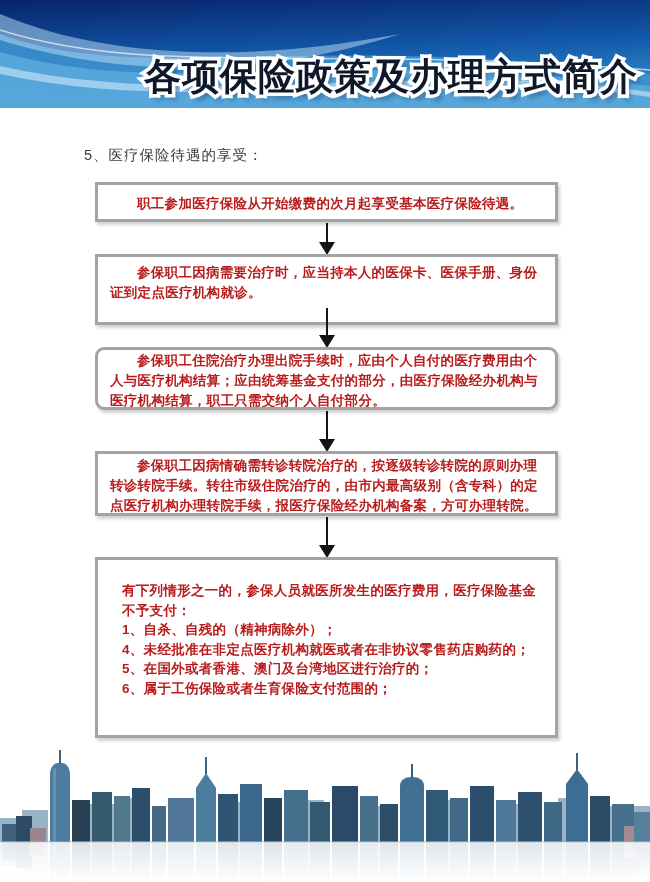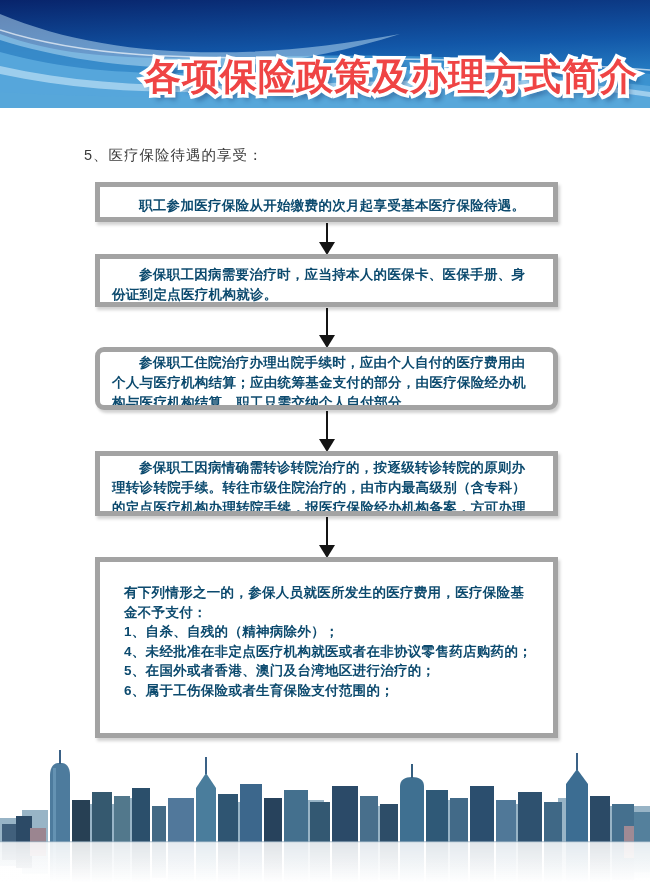--- a/index.html
+++ b/index.html
@@ -22,21 +22,21 @@
   }
   .header-svg { position: absolute; top: 0; left: 0; display: block; }
   .header-title {
     position: absolute;
     right: 12px;
     bottom: 6px;
     z-index: 2;
     font-size: 37px;
     font-weight: bold;
     letter-spacing: 1px;
-    color: #ef4444;
+    color: #0f172a;
     white-space: nowrap;
   }
   .header-title::before {
     content: attr(data-text);
     position: absolute;
     left: 0; top: 0;
     z-index: -1;
     color: #ffffff;
     -webkit-text-stroke: 7px #ffffff;
     text-shadow:
@@ -63,32 +63,32 @@
     left: 95px;
     top: 0;
     width: 463px;
     height: 882px;
   }
   .fc-box {
     position: absolute;
     left: 0;
     width: 463px;
     background: #ffffff;
-    border: 5px solid #a3a3a3;
+    border: 3px solid #a3a3a3;
     box-shadow: 2px 3px 3px rgba(0,0,0,0.18);
-    color: #0c4a6e;
+    color: #b91c1c;
     font-weight: bold;
     font-size: 13.5px;
     line-height: 20px;
     overflow: hidden;
     letter-spacing: 0.3px;
   }
   .fc-box p { text-indent: 2em; }
   .box1 { top: 182px; height: 40px; padding: 9px 14px 0 12px; }
-  .box2 { top: 254px; height: 53px; padding: 6px 14px 16px 12px; }
+  .box2 { top: 254px; height: 71px; padding: 6px 14px 16px 12px; }
   .box3 { top: 347px; height: 63px; padding: 1px 14px 0 12px; border-radius: 9px; }
   .box4 { top: 451px; height: 65px; padding: 2px 14px 0 12px; }
   .box5 { top: 557px; height: 181px; padding: 21px 16px 0 24px; line-height: 19.5px; }
   .box5 p { text-indent: 0; }
 
   .fc-arrow {
     position: absolute;
     left: 50%;
     transform: translateX(-50%);
     display: flex;

